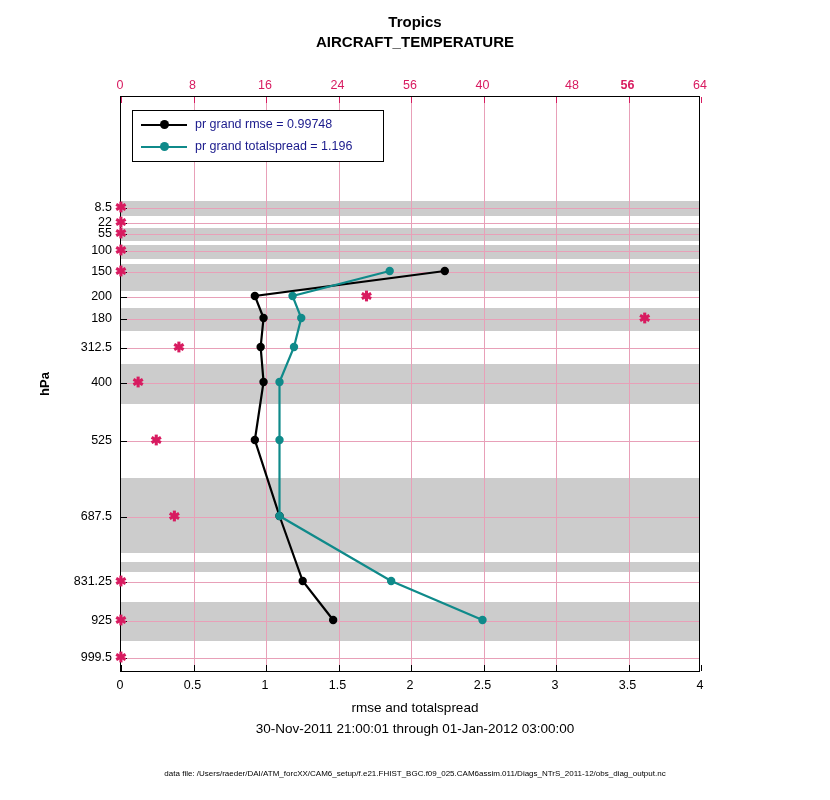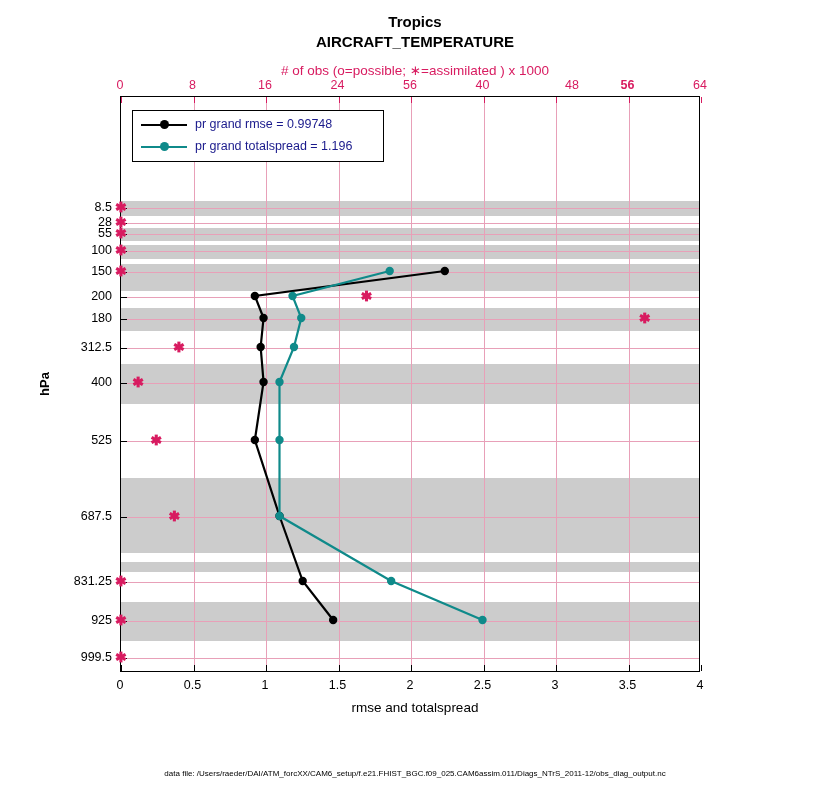--- a/index.html
+++ b/index.html
@@ -30,21 +30,20 @@
   .lg-txt{position:absolute;left:62px;top:3px;font-size:12.5px;color:#1a1a8c;}
   svg.ov{position:absolute;left:0;top:0;width:830px;height:800px;pointer-events:none;}
 </style>
 </head>
 <body>
 
 <div id="stage">
 
   <div class="ttl" id="title1">Tropics</div>
   <div class="ttl" id="title2">AIRCRAFT_TEMPERATURE</div>
-  <div id="toptitle"># of obs (o=possible; ∗=assimilated ) x 1000</div>
 
   <div id="plot">
       <div class="band" style="top: 104px; height: 15px;"></div>
       <div class="band" style="top: 131px; height: 13px;"></div>
       <div class="band" style="top: 148px; height: 14px;"></div>
       <div class="band" style="top: 167px; height: 27px;"></div>
       <div class="band" style="top: 211px; height: 23px;"></div>
       <div class="band" style="top: 267px; height: 40px;"></div>
       <div class="band" style="top: 381px; height: 75px;"></div>
       <div class="band" style="top: 465px; height: 10px;"></div>
@@ -99,20 +98,21 @@
       <div class="tickmark-l" style="top: 286px;"></div>
       <div class="tickmark-l" style="top: 344px;"></div>
       <div class="tickmark-l" style="top: 420px;"></div>
       <div class="tickmark-l" style="top: 485px;"></div>
       <div class="tickmark-l" style="top: 524px;"></div>
       <div class="tickmark-l" style="top: 561px;"></div>
     </div>
 
   <div id="ylabel">hPa</div>
   <div id="xlabel">rmse and totalspread</div>
+  <div id="daterange">30-Nov-2011 21:00:01 through 01-Jan-2012 03:00:00</div>
   <div id="datafile">data file: /Users/raeder/DAI/ATM_forcXX/CAM6_setup/f.e21.FHIST_BGC.f09_025.CAM6assim.011/Diags_NTrS_2011-12/obs_diag_output.nc</div>
 
   <div id="legend">
     <div class="lg-row" style="top:3px;">
       <div class="lg-line" style="background:#000000;"></div>
       <div class="lg-dot" style="background:#000000;"></div>
       <div class="lg-txt">pr grand rmse = 0.99748</div>
     </div>
     <div class="lg-row" style="top:25px;">
       <div class="lg-line" style="background:#0f8a8a;"></div>
@@ -225,21 +225,21 @@
     <div class="xtick-t" style="left: 120px;">0</div>
     <div class="xtick-t" style="left: 192.5px;">8</div>
     <div class="xtick-t" style="left: 265px;">16</div>
     <div class="xtick-t" style="left: 337.5px;">24</div>
     <div class="xtick-t" style="left: 410px;">56</div>
     <div class="xtick-t" style="left: 482.5px;">40</div>
     <div class="xtick-t" style="left: 572px;">48</div>
     <div class="xtick-t" style="left: 627.5px; font-weight: bold;">56</div>
     <div class="xtick-t" style="left: 700px;">64</div>
     <div class="ytick" style="left: 42px; top: 207px;">8.5</div>
-    <div class="ytick" style="left: 42px; top: 222px;">28</div>
+    <div class="ytick" style="left: 42px; top: 222px;">22</div>
     <div class="ytick" style="left: 42px; top: 233px;">55</div>
     <div class="ytick" style="left: 42px; top: 250px;">100</div>
     <div class="ytick" style="left: 42px; top: 271px;">150</div>
     <div class="ytick" style="left: 42px; top: 296px;">200</div>
     <div class="ytick" style="left: 42px; top: 318px;">180</div>
     <div class="ytick" style="left: 42px; top: 347px;">312.5</div>
     <div class="ytick" style="left: 42px; top: 382px;">400</div>
     <div class="ytick" style="left: 42px; top: 440px;">525</div>
     <div class="ytick" style="left: 42px; top: 516px;">687.5</div>
     <div class="ytick" style="left: 42px; top: 581px;">831.25</div>

